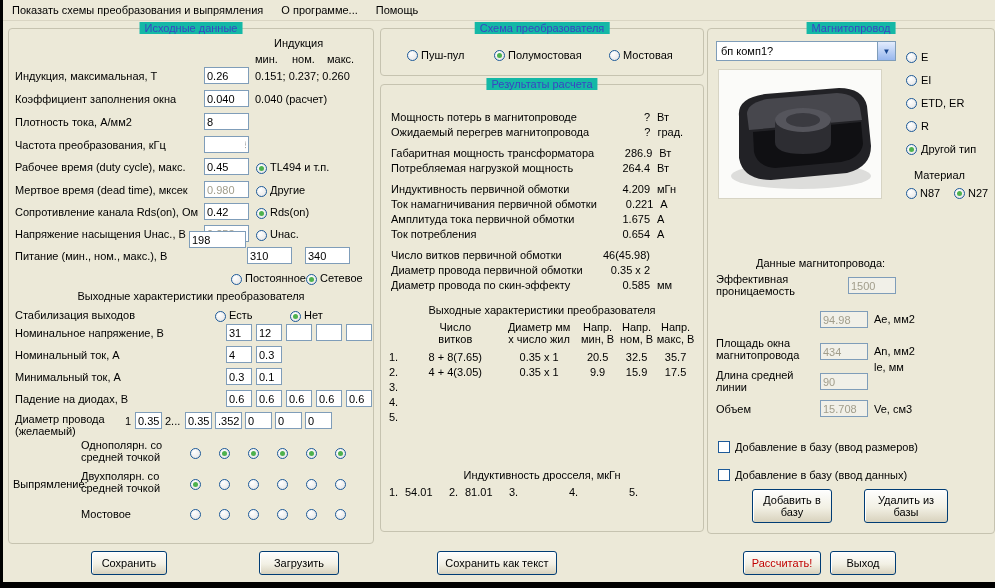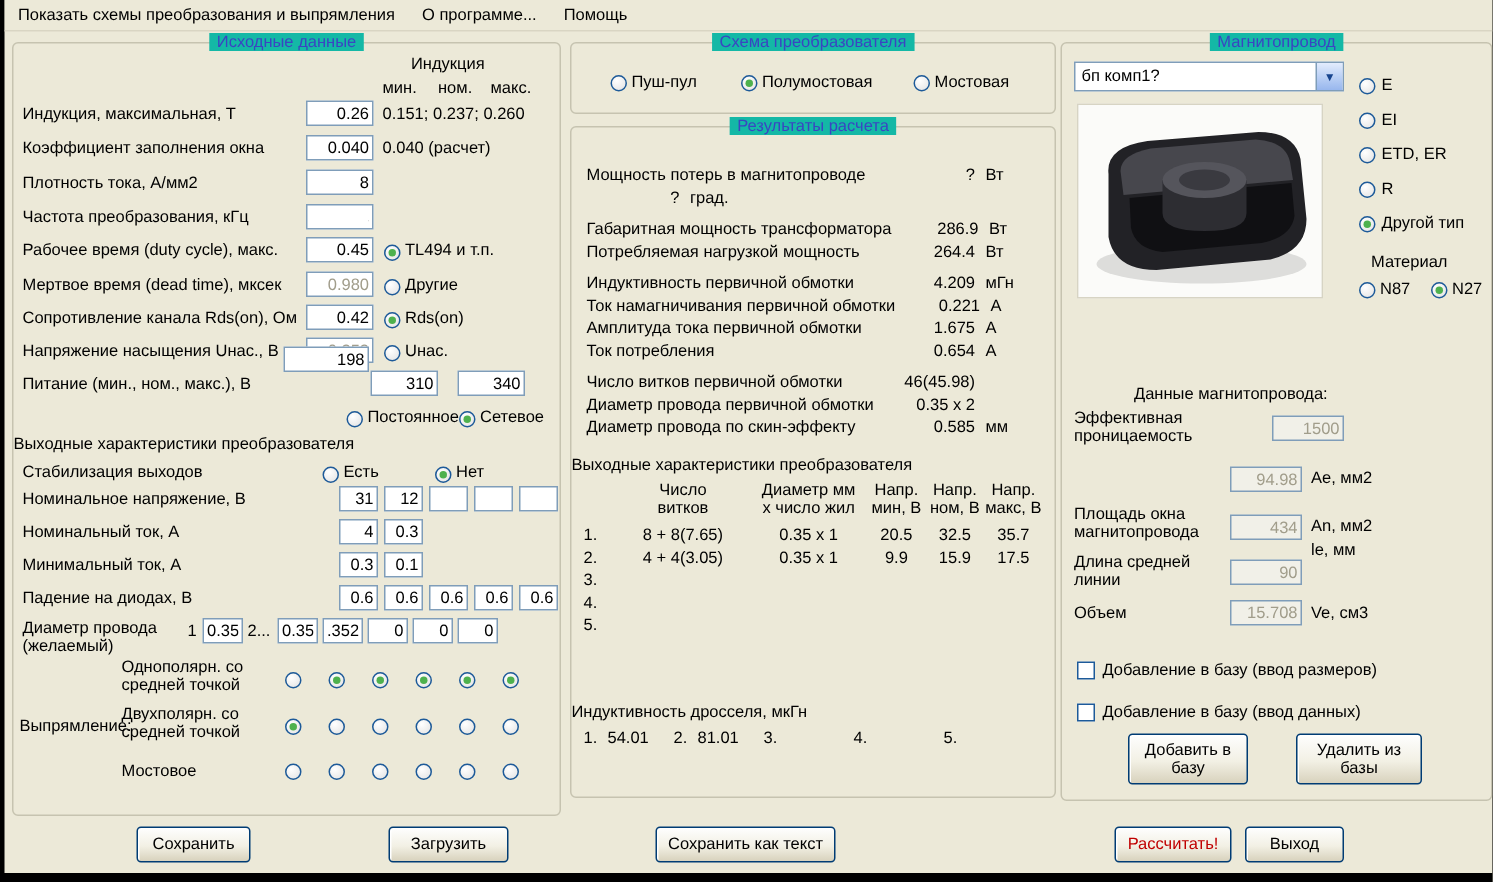--- a/index.html
+++ b/index.html
@@ -8,21 +8,21 @@
        box-sizing:border-box;border-left:3px solid #000;border-bottom:6px solid #000}
   .menubar{position:absolute;left:0;top:0;right:0;height:20px;background:#ece9d8;
            border-bottom:1px solid #d9d5c3;display:flex;align-items:center}
   .menu-item{padding:3px 9px;white-space:nowrap;cursor:default}
   .group{position:absolute;border:1px solid #c6c3b0;border-radius:4px}
   .gtitle{position:absolute;top:-7px;left:50%;transform:translateX(-50%);
           background:#14b8a6;padding:0 5px;color:#3a45c2;white-space:nowrap}
   .lbl{position:absolute;white-space:nowrap}
   .wrap{position:absolute;line-height:12px;white-space:normal}
   .inp{position:absolute;height:17px;border:1px solid #7f9db9;background:#fff;
-       font-family:"Liberation Sans",sans-serif;font-size:11px;padding:0 2px;text-align:right;box-sizing:border-box}
+       font-family:"Liberation Sans",sans-serif;font-size:11px;padding:0 2px;text-align:left;box-sizing:border-box}
   .inp.dis{color:#a19d8b}
   .inp.gray{color:#a19d8b;background:#f1f0e8}
   .radio{position:absolute;width:11px;height:11px;border-radius:50%;box-sizing:border-box;
          background:radial-gradient(circle at 35% 30%,#fff,#e2e2e2);border:1px solid #1d5a99}
   .radio.on::after{content:"";position:absolute;left:2px;top:2px;width:5px;height:5px;border-radius:50%;background:#4eb14e}
   .chk{position:absolute;width:12px;height:12px;border:1px solid #1d5a99;background:#fff;box-sizing:border-box}
   .btn{position:absolute;border:1px solid #003c74;border-radius:3px;
        background:linear-gradient(#fefefe,#f2f0e4 55%,#d8d2bd);
        font-family:"Liberation Sans",sans-serif;font-size:11px;line-height:12px;
        display:flex;align-items:center;justify-content:center;text-align:center;cursor:pointer;
@@ -35,21 +35,21 @@
                display:flex;align-items:center;justify-content:center;color:#17448e;font-size:8px}
   .coreimg{position:absolute;width:162px;height:128px;border:1px solid #d7d4c4;background:#fbfbf9}
   .rrow{position:absolute;left:10px;right:8px;display:flex;white-space:nowrap}
   .rrow .rl{flex:1}
   .rrow .rv{width:62px;text-align:right}
   .rrow .ru{width:38px;padding-left:7px}
   .trow{position:absolute;left:8px;right:6px;display:flex;white-space:nowrap}
   .tn{width:20px}.tt{width:96px;text-align:center}.tw{width:76px;text-align:center}
   .tv1{width:44px;text-align:center}.tv2{width:36px;text-align:center}.tv3{width:44px;text-align:center}
   .ckn{width:16px}.ckv{width:44px}
-  .hdr{position:absolute;left:0;right:0;text-align:left}
+  .hdr{position:absolute;left:0;right:0;text-align:center}
 </style>
 </head>
 <body>
 
 <div id="app">
 
   <div class="menubar">
     <span class="menu-item">Показать схемы преобразования и выпрямления</span>
     <span class="menu-item">О программе...</span>
     <span class="menu-item">Помощь</span>
@@ -186,20 +186,21 @@
 
   <div class="group" style="left:377px;top:84px;width:322px;height:446px">
     <span class="gtitle">Результаты расчета</span>
 
     <div class="rrow" style="top:26px">
       <span class="rl">Мощность потерь в магнитопроводе</span>
         <span class="rv">?</span>
         <span class="ru">Вт</span>
     </div>
     <div class="rrow" style="top:41px">
+      <span class="rl">Ожидаемый перегрев магнитопровода</span>
         <span class="rv">?</span>
         <span class="ru">град.</span>
     </div>
     <div class="rrow" style="top:62px">
       <span class="rl">Габаритная мощность трансформатора</span>
         <span class="rv">286.9</span>
         <span class="ru">Вт</span>
     </div>
     <div class="rrow" style="top:77px">
       <span class="rl">Потребляемая нагрузкой мощность</span>

